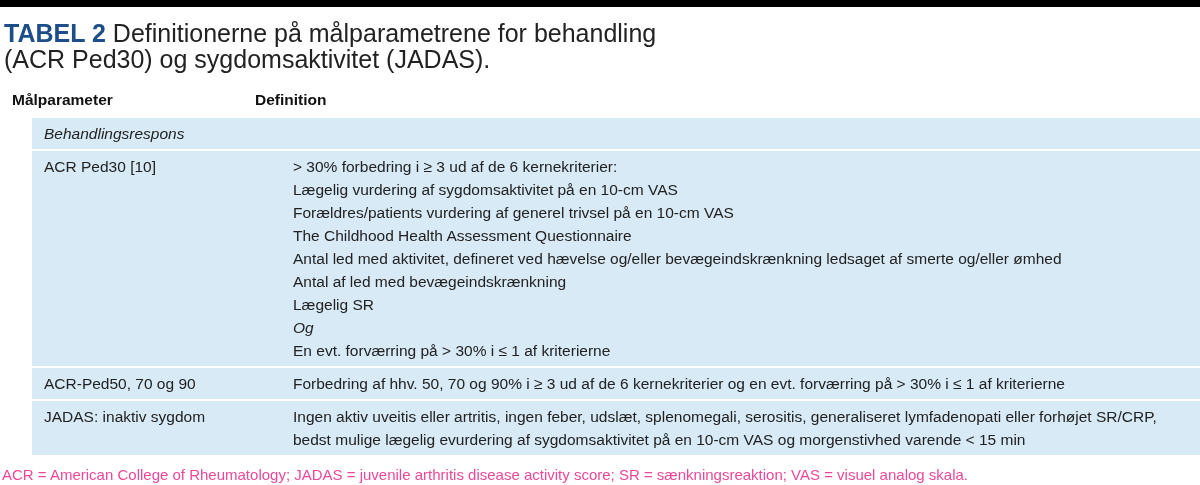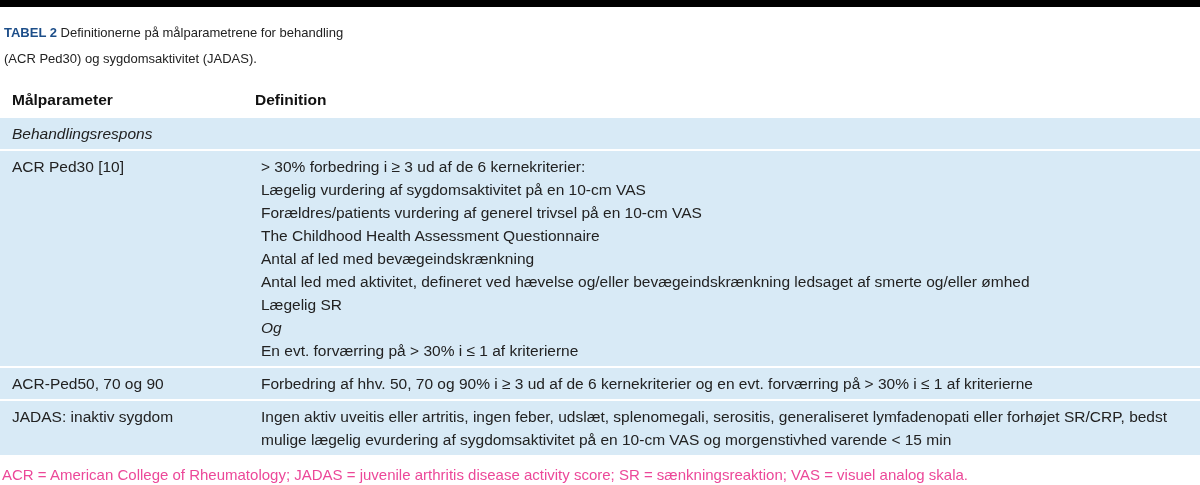--- a/index.html
+++ b/index.html
@@ -14,21 +14,21 @@
     -webkit-font-smoothing: antialiased;
   }
   .rule {
     width: 1200px;
     background: #000000;
   }
   .rule-top { height: 7px; }
 
   .table-title {
     margin: 13px 0 0 4px;
-    font-size: 13px;
+    font-size: 25px;
     line-height: 26px;
     color: #222222;
   }
   .table-title .tag {
     font-weight: bold;
     color: #1d4e89;
   }
 
   .thead {
     display: flex;
@@ -43,20 +43,21 @@
   .col-def   { flex: 1 1 auto; }
 
   .trow {
     display: flex;
     background: #d8eaf6;
     padding: 4px 12px 4px 12px;
     margin-bottom: 2px;
     font-size: 15.5px;
     line-height: 23px;
     color: #222222;
+    margin-left: 32px;
   }
   .cell.param { flex: 0 0 243px; padding-right: 6px; }
   .cell.def   { flex: 1 1 auto; }
   .italic { font-style: italic; }
 
   .footnote {
     margin: 10px 0 0 2px;
     font-size: 15px;
     line-height: 19px;
     color: #ec4899;
@@ -79,22 +80,22 @@
       <div class="cell param italic">Behandlingsrespons</div>
       <div class="cell def"></div>
     </div>
     <div class="trow">
       <div class="cell param">ACR Ped30 [10]</div>
       <div class="cell def">
         <div class="def-line">&gt; 30% forbedring i ≥ 3 ud af de 6 kernekriterier:</div>
         <div class="def-line">Lægelig vurdering af sygdomsaktivitet på en 10-cm VAS</div>
         <div class="def-line">Forældres/patients vurdering af generel trivsel på en 10-cm VAS</div>
         <div class="def-line">The Childhood Health Assessment Questionnaire</div>
+        <div class="def-line">Antal led med aktivitet, defineret ved hævelse og/eller bevægeindskrænkning ledsaget af smerte og/eller ømhed</div>
         <div class="def-line">Antal af led med bevægeindskrænkning</div>
-        <div class="def-line">Antal led med aktivitet, defineret ved hævelse og/eller bevægeindskrænkning ledsaget af smerte og/eller ømhed</div>
         <div class="def-line">Lægelig SR</div>
         <div class="def-line italic">Og</div>
         <div class="def-line">En evt. forværring på &gt; 30% i ≤ 1 af kriterierne</div>
       </div>
     </div>
     <div class="trow">
       <div class="cell param">ACR-Ped50, 70 og 90</div>
       <div class="cell def">
         <div class="def-line">Forbedring af hhv. 50, 70 og 90% i ≥ 3 ud af de 6 kernekriterier og en evt. forværring på &gt; 30% i ≤ 1 af kriterierne</div>
       </div>

